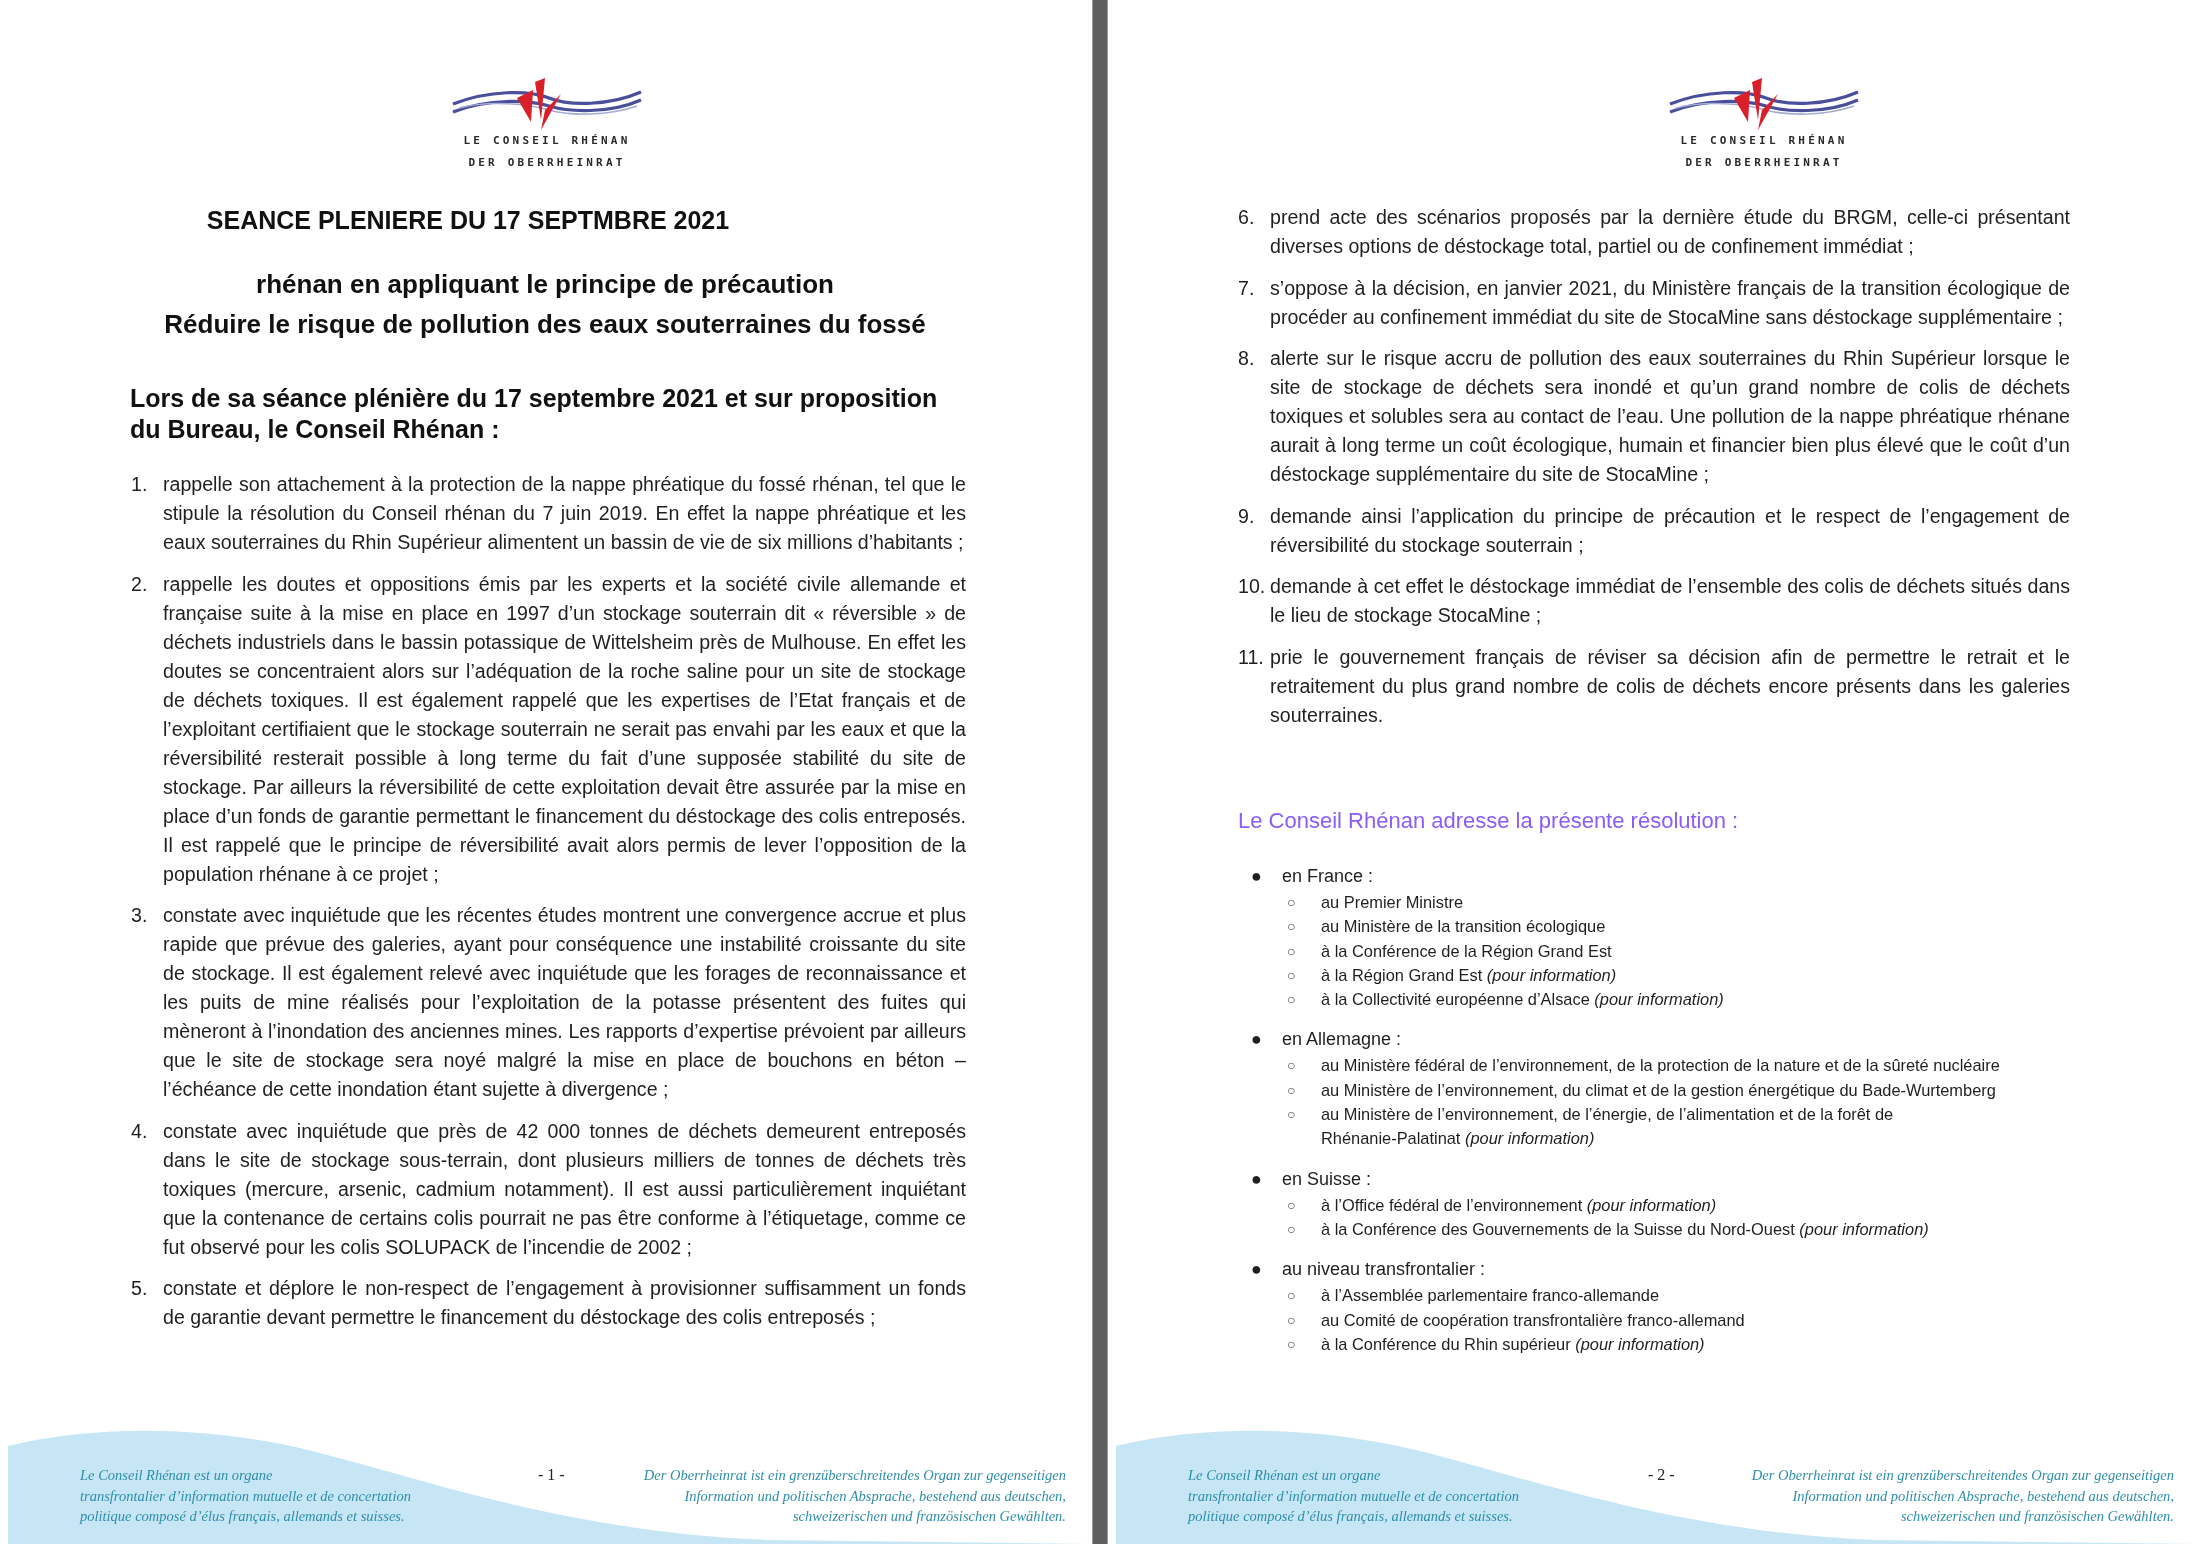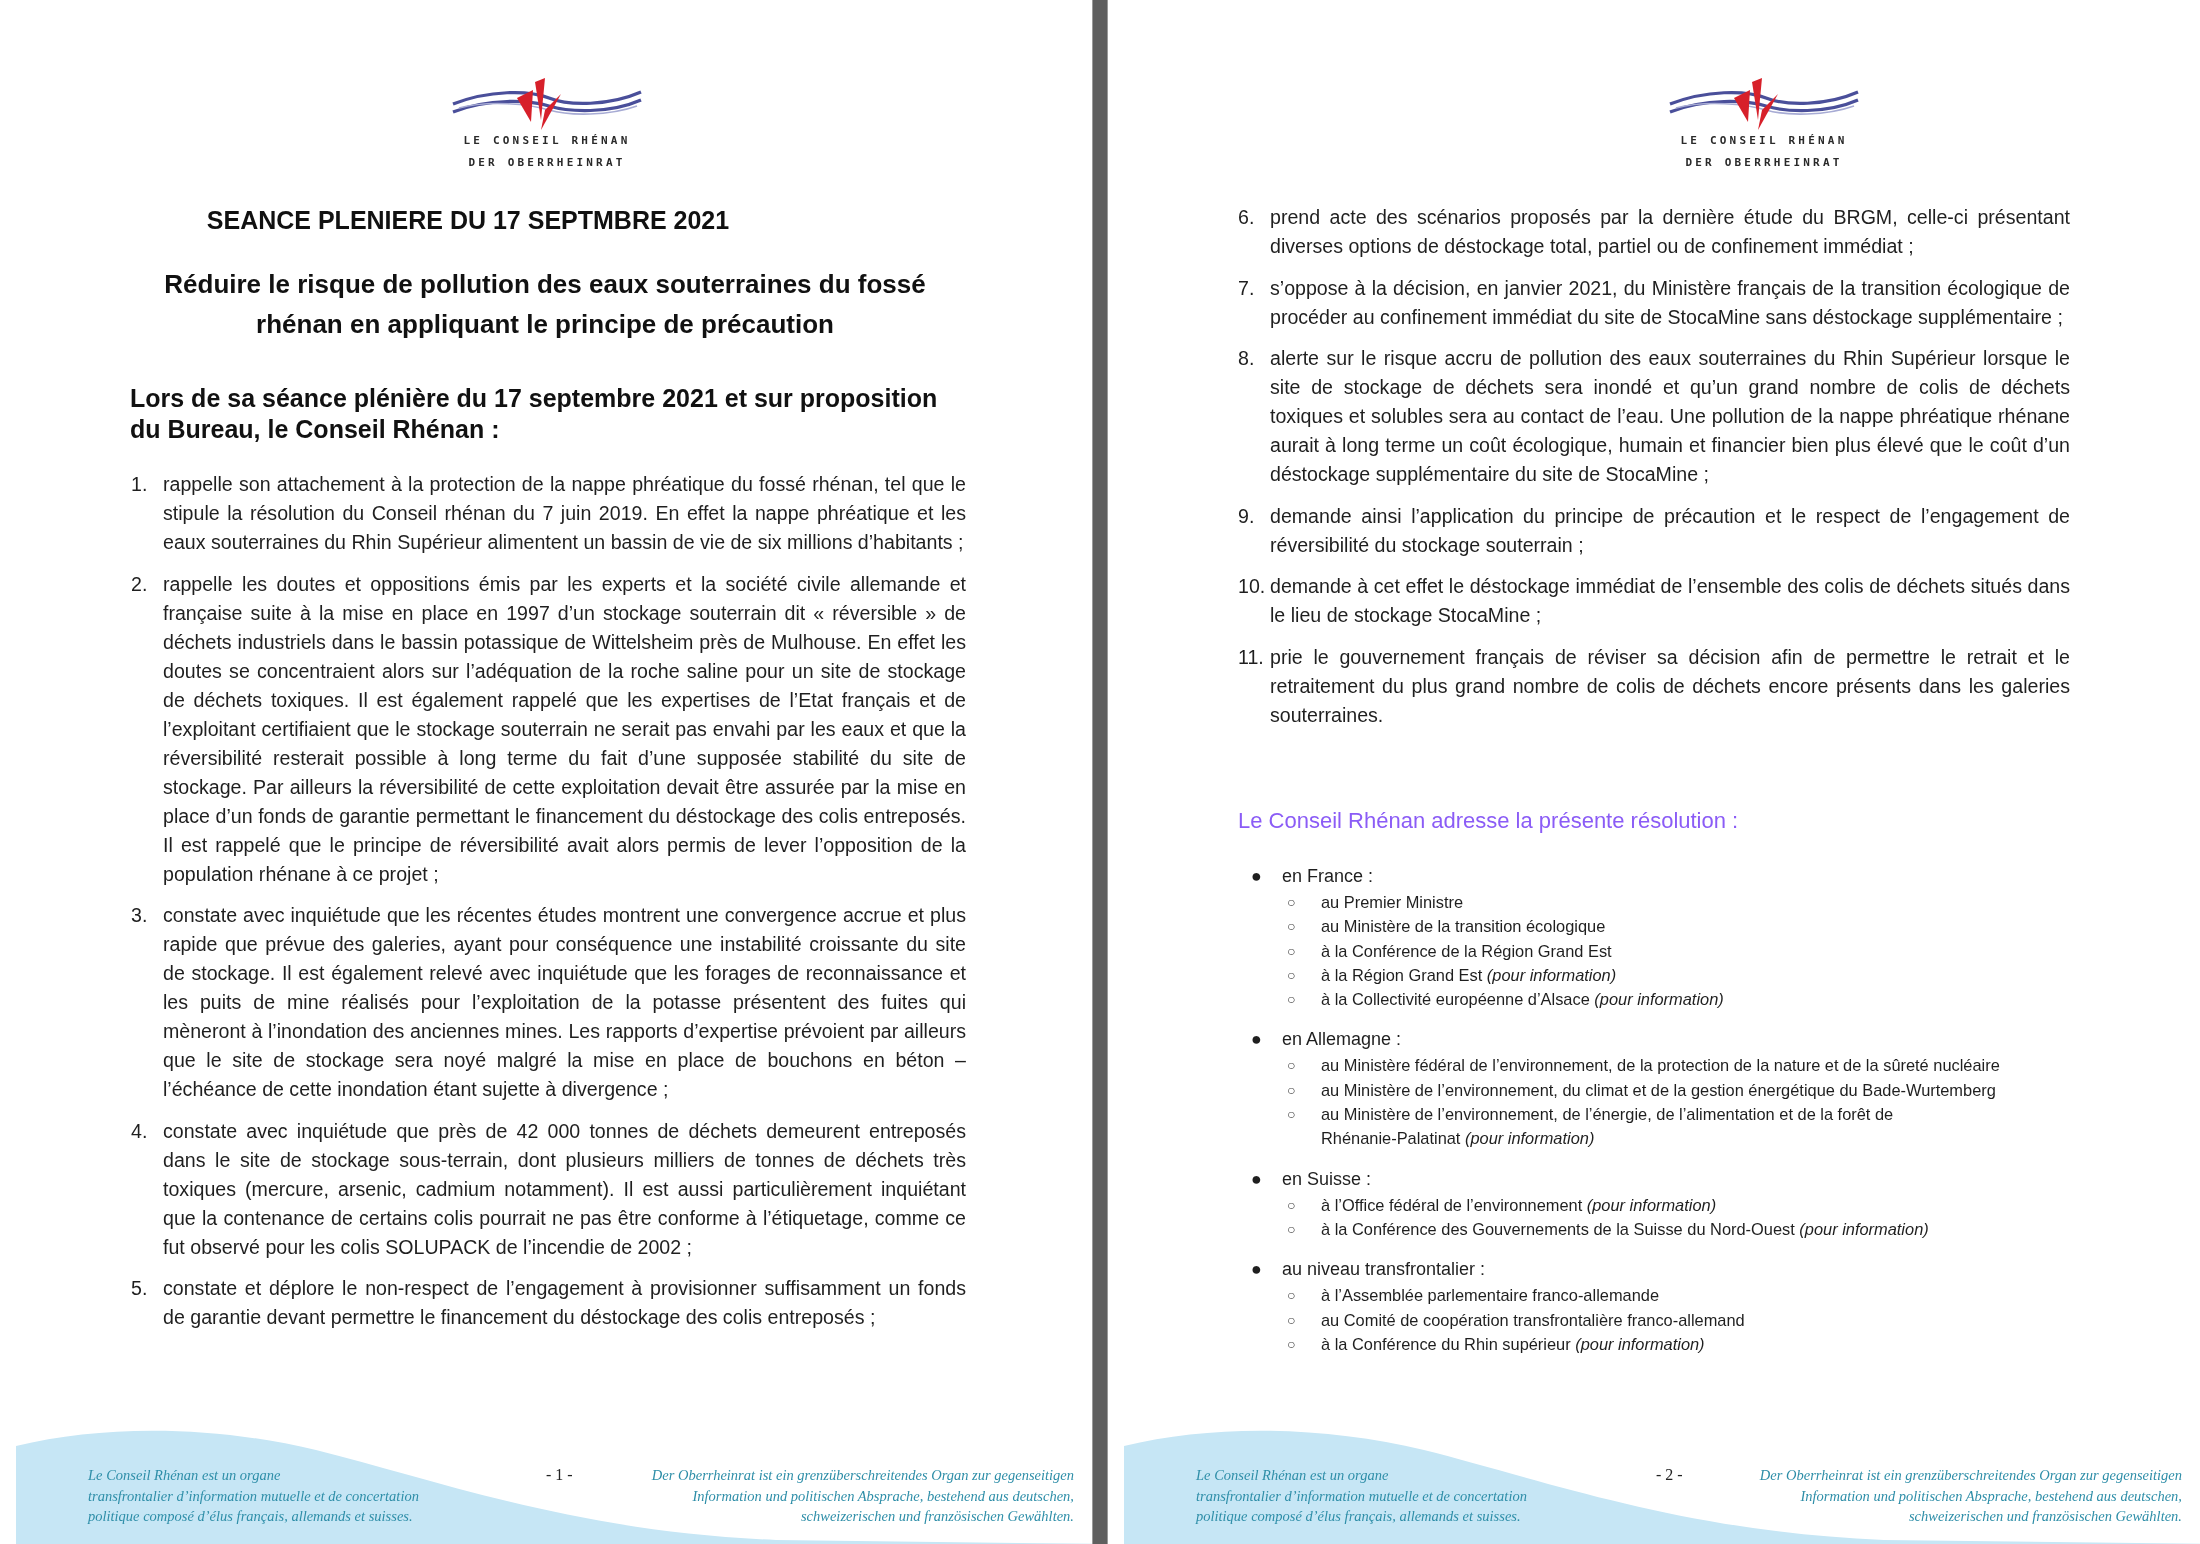--- a/index.html
+++ b/index.html
@@ -37,21 +37,21 @@
   .groups { position:absolute; left:143px; top:862px; width:900px; }
   .group { margin-bottom:14px; }
   .group-head { position:relative; padding-left:31px; font-size:18px; line-height:28px; color:#1f1f1f; }
   .group-head .bullet { position:absolute; left:0; top:0; font-size:18px; }
   .sub { list-style:none; margin:0; padding:0; }
   .sub li { position:relative; padding-left:70px; font-size:16.4px; line-height:24.3px; color:#1f1f1f; }
   .sub li .circ { position:absolute; left:36px; top:0; font-size:14px; color:#444; }
   .sub li .note { font-style:italic; }
   .sub li + li { }
 
-  .footer { position:absolute; left:16px; top:1420px; width:1092px; height:124px; }
+  .footer { position:absolute; left:8px; top:1420px; width:1092px; height:124px; }
   .footer svg { position:absolute; left:0; top:0; }
   .foot-left { position:absolute; left:72px; top:45px; width:420px; font-family:"Liberation Serif", "DejaVu Serif", serif;
                font-style:italic; font-size:14.5px; line-height:20.5px; color:#2e8ea8; }
   .foot-right { position:absolute; right:34px; top:45px; width:520px; text-align:right; font-family:"Liberation Serif", "DejaVu Serif", serif;
                font-style:italic; font-size:14.5px; line-height:20.5px; color:#2e8ea8; }
   .page-num { position:absolute; left:530px; top:46px; font-family:"Liberation Serif", "DejaVu Serif", serif; font-size:16px; color:#222; }
   #page2 .page-num { left:532px; }
 </style>
 </head>
 <body>
@@ -65,22 +65,22 @@
       <polygon points="68,22 84,14 82,46" fill="#d7202a"></polygon>
       <polygon points="86,6 96,2 92,44" fill="#d7202a"></polygon>
       <polygon points="96,34 112,18 92,54" fill="#d7202a"></polygon>
     </svg>
     <div class="logo-text l1">LE CONSEIL RHÉNAN</div>
     <div class="logo-text l2">DER OBERRHEINRAT</div>
   </div>
 
   <div class="title">SEANCE PLENIERE DU 17 SEPTMBRE 2021</div>
   <div class="subtitle">
+    <div>rhénan en appliquant le principe de précaution</div>
     <div>Réduire le risque de pollution des eaux souterraines du fossé</div>
-    <div>rhénan en appliquant le principe de précaution</div>
   </div>
   <div class="intro">Lors de sa séance plénière du 17 septembre 2021 et sur proposition du Bureau, le Conseil Rhénan :</div>
 
   <ol class="numlist">
     <li><span class="num">1.</span><span>rappelle son attachement à la protection de la nappe phréatique du fossé rhénan, tel que le stipule la résolution du Conseil rhénan du 7 juin 2019. En effet la nappe phréatique et les eaux souterraines du Rhin Supérieur alimentent un bassin de vie de six millions d’habitants ;</span></li>
     <li><span class="num">2.</span><span>rappelle les doutes et oppositions émis par les experts et la société civile allemande et française suite à la mise en place en 1997 d’un stockage souterrain dit « réversible » de déchets industriels dans le bassin potassique de Wittelsheim près de Mulhouse. En effet les doutes se concentraient alors sur l’adéquation de la roche saline pour un site de stockage de déchets toxiques. Il est également rappelé que les expertises de l’Etat français et de l’exploitant certifiaient que le stockage souterrain ne serait pas envahi par les eaux et que la réversibilité resterait possible à long terme du fait d’une supposée stabilité du site de stockage. Par ailleurs la réversibilité de cette exploitation devait être assurée par la mise en place d’un fonds de garantie permettant le financement du déstockage des colis entreposés. Il est rappelé que le principe de réversibilité avait alors permis de lever l’opposition de la population rhénane à ce projet ;</span></li>
     <li><span class="num">3.</span><span>constate avec inquiétude que les récentes études montrent une convergence accrue et plus rapide que prévue des galeries, ayant pour conséquence une instabilité croissante du site de stockage. Il est également relevé avec inquiétude que les forages de reconnaissance et les puits de mine réalisés pour l’exploitation de la potasse présentent des fuites qui mèneront à l’inondation des anciennes mines. Les rapports d’expertise prévoient par ailleurs que le site de stockage sera noyé malgré la mise en place de bouchons en béton – l’échéance de cette inondation étant sujette à divergence ;</span></li>
     <li><span class="num">4.</span><span>constate avec inquiétude que près de 42 000 tonnes de déchets demeurent entreposés dans le site de stockage sous-terrain, dont plusieurs milliers de tonnes de déchets très toxiques (mercure, arsenic, cadmium notamment). Il est aussi particulièrement inquiétant que la contenance de certains colis pourrait ne pas être conforme à l’étiquetage, comme ce fut observé pour les colis SOLUPACK de l’incendie de 2002 ;</span></li>
     <li><span class="num">5.</span><span>constate et déplore le non-respect de l’engagement à provisionner suffisamment un fonds de garantie devant permettre le financement du déstockage des colis entreposés ;</span></li>
   </ol>

